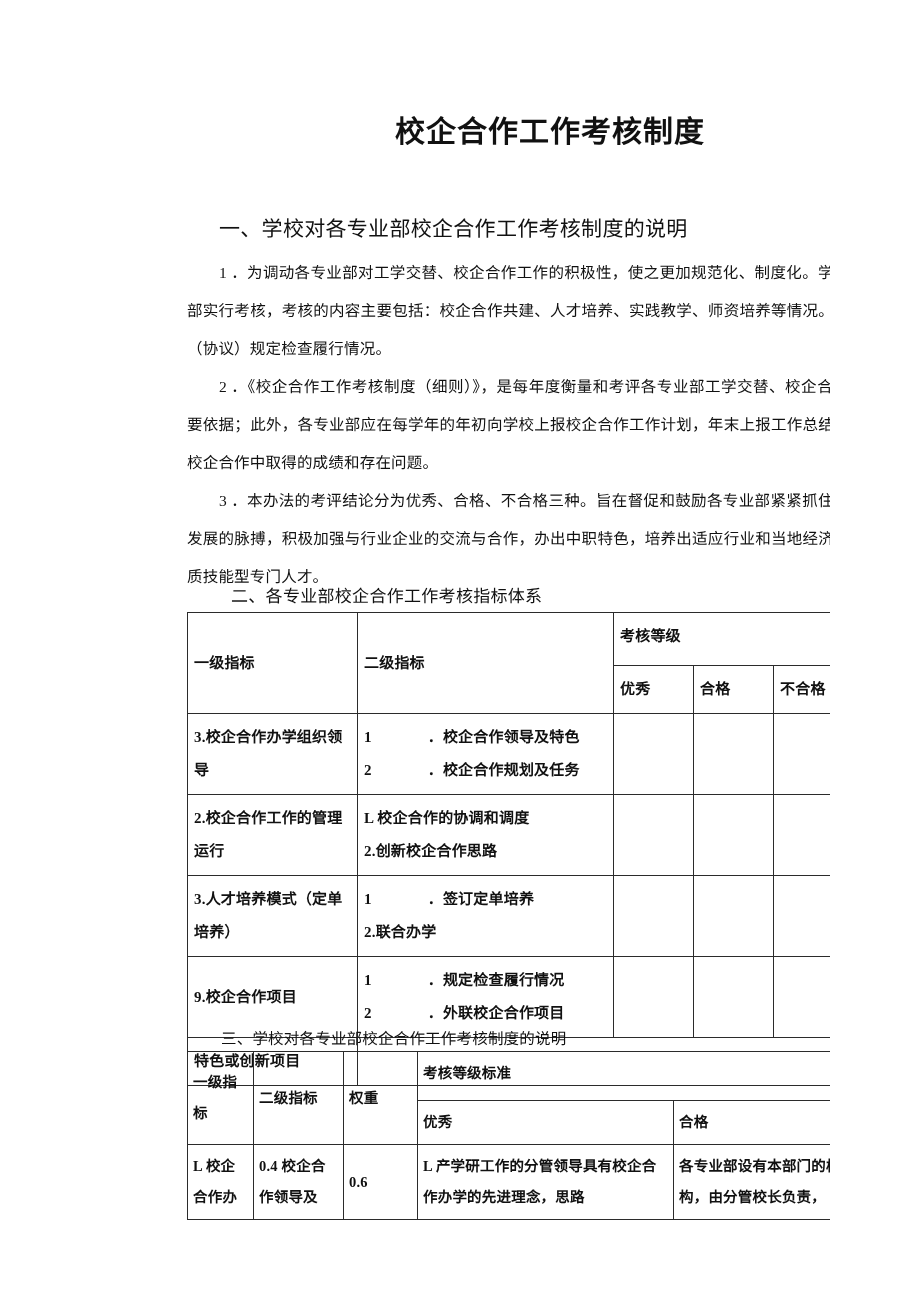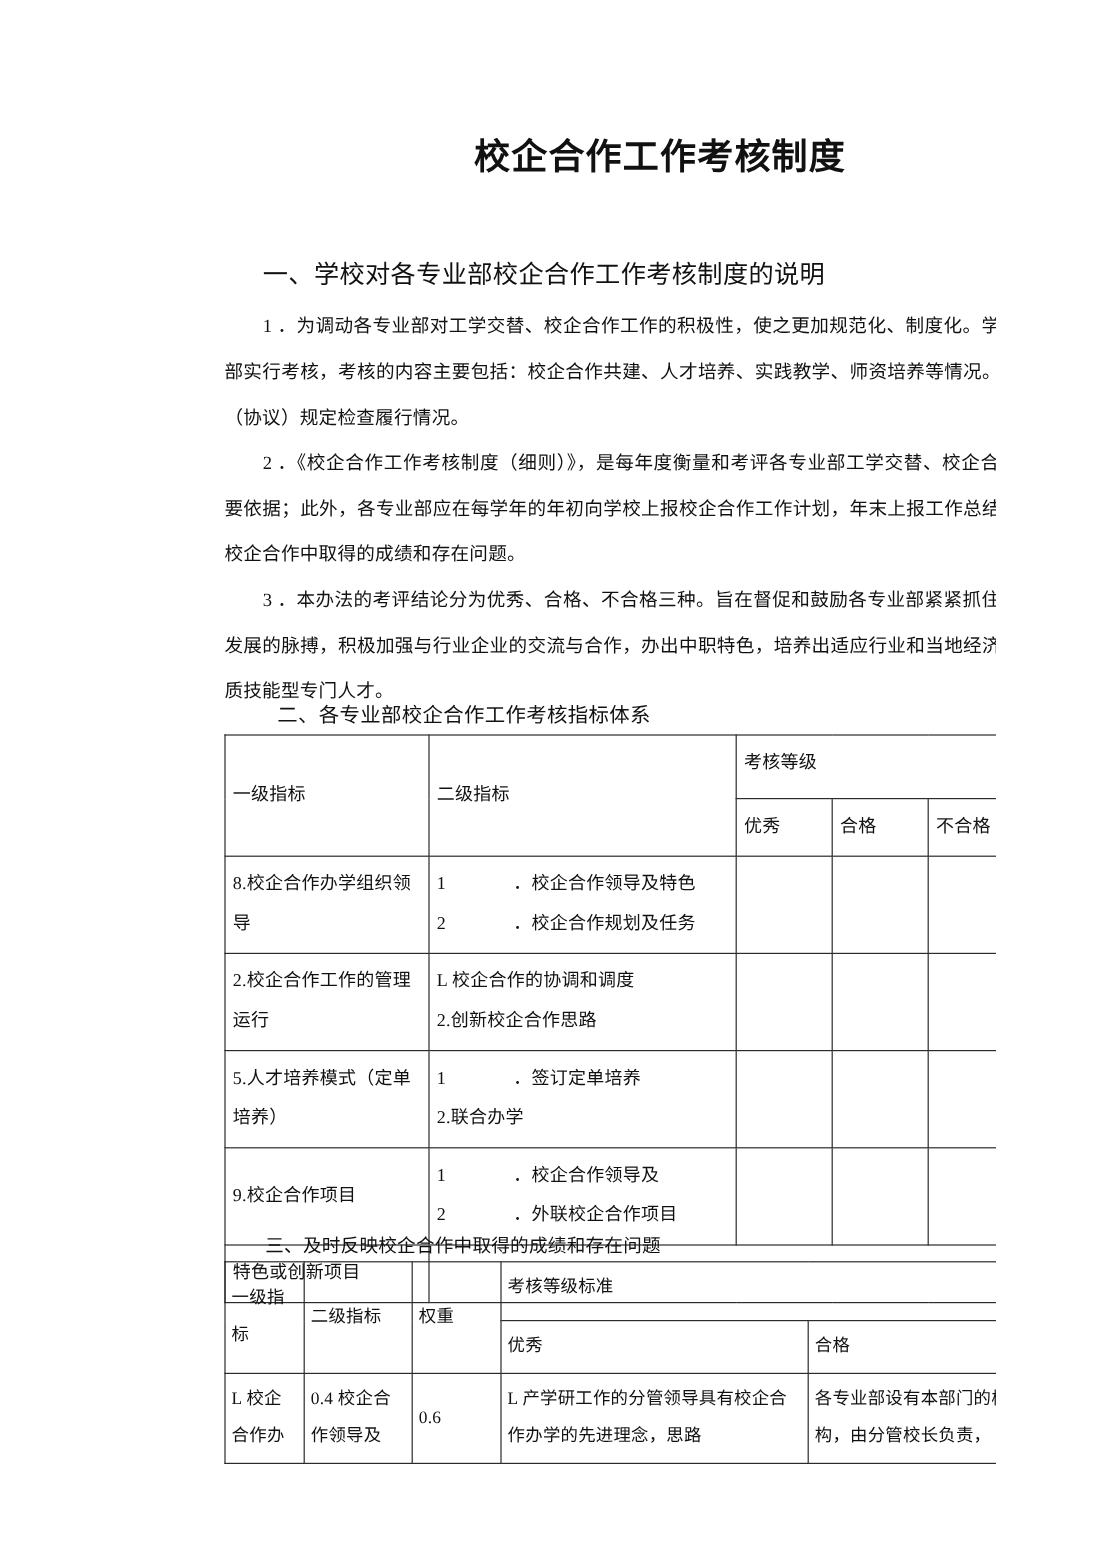--- a/index.html
+++ b/index.html
@@ -85,20 +85,21 @@
     font-size: 15px;
     color: #111111;
   }
   table.grid td {
     border: 1px solid #2b2b2b;
     vertical-align: top;
     padding: 7px 5px 7px 6px;
     line-height: 33px;
     word-break: break-all;
     letter-spacing: 0.2px;
+    font-weight: bold;
   }
   table.grid td.mid {
     vertical-align: middle;
   }
   table.grid td.blank {
     padding: 0;
   }
   #table-indicators {
     left: 97px;
     top: 596px;
@@ -150,21 +151,21 @@
         <td rowspan="2" class="mid">二级指标</td>
         <td colspan="3" style="height:38px">考核等级</td>
       </tr>
       <tr>
         <td>优秀</td>
         <td>合格</td>
         <td>不合格</td>
       </tr>
 
       <tr>
-        <td>8.校企合作办学组织领导</td>
+        <td>3.校企合作办学组织领导</td>
         <td>
           <span class="cellline"><span>1</span><span class="numgap"></span><span>．校企合作领导及特色</span></span>
           <span class="cellline"><span>2</span><span class="numgap"></span><span>．校企合作规划及任务</span></span>
         </td>
         <td class="blank"></td>
         <td class="blank"></td>
         <td class="blank"></td>
       </tr>
 
       <tr>
@@ -172,49 +173,49 @@
         <td>
           <span class="cellline">L 校企合作的协调和调度</span>
           <span class="cellline">2.创新校企合作思路</span>
         </td>
         <td class="blank"></td>
         <td class="blank"></td>
         <td class="blank"></td>
       </tr>
 
       <tr>
-        <td>5.人才培养模式（定单培养）</td>
+        <td>3.人才培养模式（定单培养）</td>
         <td>
           <span class="cellline"><span>1</span><span class="numgap"></span><span>．签订定单培养</span></span>
           <span class="cellline">2.联合办学</span>
         </td>
         <td class="blank"></td>
         <td class="blank"></td>
         <td class="blank"></td>
       </tr>
 
       <tr>
         <td class="mid">9.校企合作项目</td>
         <td>
-          <span class="cellline"><span>1</span><span class="numgap"></span><span>．校企合作领导及</span></span>
+          <span class="cellline"><span>1</span><span class="numgap"></span><span>．规定检查履行情况</span></span>
           <span class="cellline"><span>2</span><span class="numgap"></span><span>．外联校企合作项目</span></span>
         </td>
         <td class="blank"></td>
         <td class="blank"></td>
         <td class="blank"></td>
       </tr>
 
       <tr>
         <td>特色或创新项目</td>
         <td colspan="4"></td>
       </tr>
     </tbody>
   </table>
 
-  <div class="heading-3">三、及时反映校企合作中取得的成绩和存在问题</div>
+  <div class="heading-3">三、学校对各专业部校企合作工作考核制度的说明</div>
 
   <table class="grid" id="table-standards">
     <colgroup>
       <col style="width:66px">
       <col style="width:90px">
       <col style="width:74px">
       <col style="width:256px">
       <col style="width:240px">
     </colgroup>
     <tbody>

